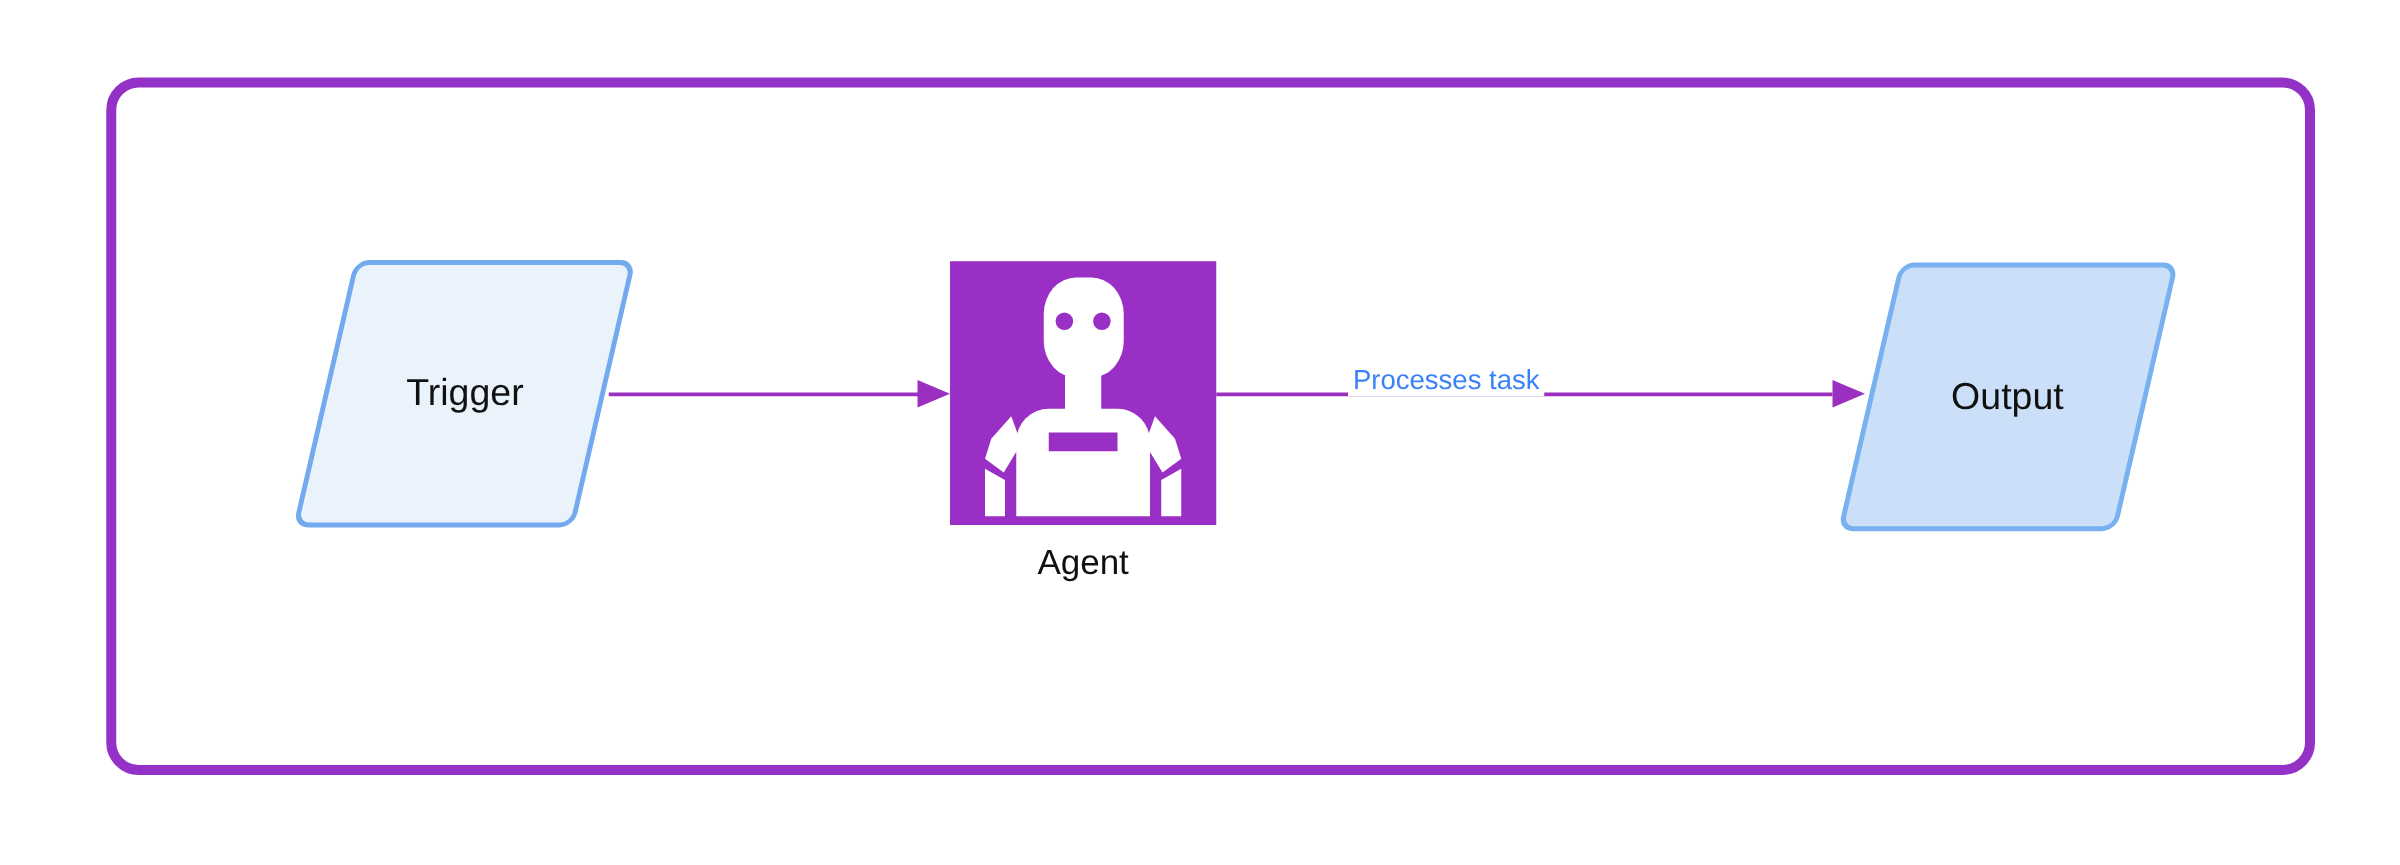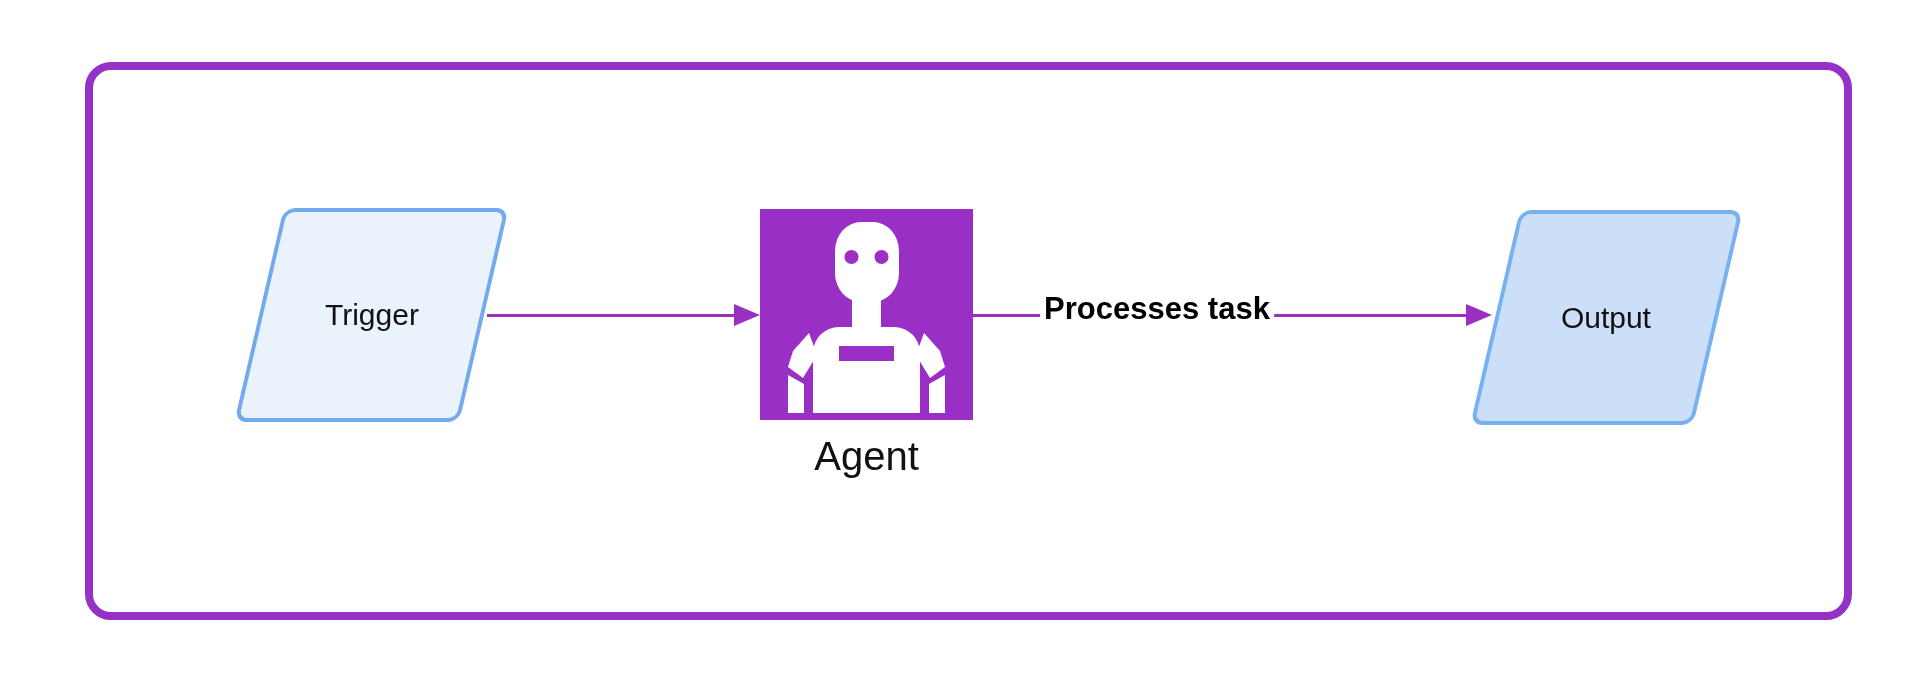--- a/index.html
+++ b/index.html
@@ -69,30 +69,30 @@
     left: 760px; top: 209px;
     width: 213px; height: 211px;
     background: #9a2fc6;
   }
   .agent-box svg { display: block; width: 100%; height: 100%; }
   .agent-label {
     position: absolute;
     left: 760px; top: 434px;
     width: 213px;
     text-align: center;
-    font-size: 40px;
+    font-size: 28px;
     color: #111111;
   }
   .edge-label {
     position: absolute;
     left: 1157px; top: 291px;
     transform: translateX(-50%);
-    font-size: 31px;
-    font-weight: bold;
-    color: #000000;
+    font-size: 22px;
+    font-weight: normal;
+    color: #3b82f6;
     background: #ffffff;
     padding: 0 4px;
     white-space: nowrap;
     z-index: 2;
   }
 </style>
 </head>
 <body>
 
 <div class="canvas">

